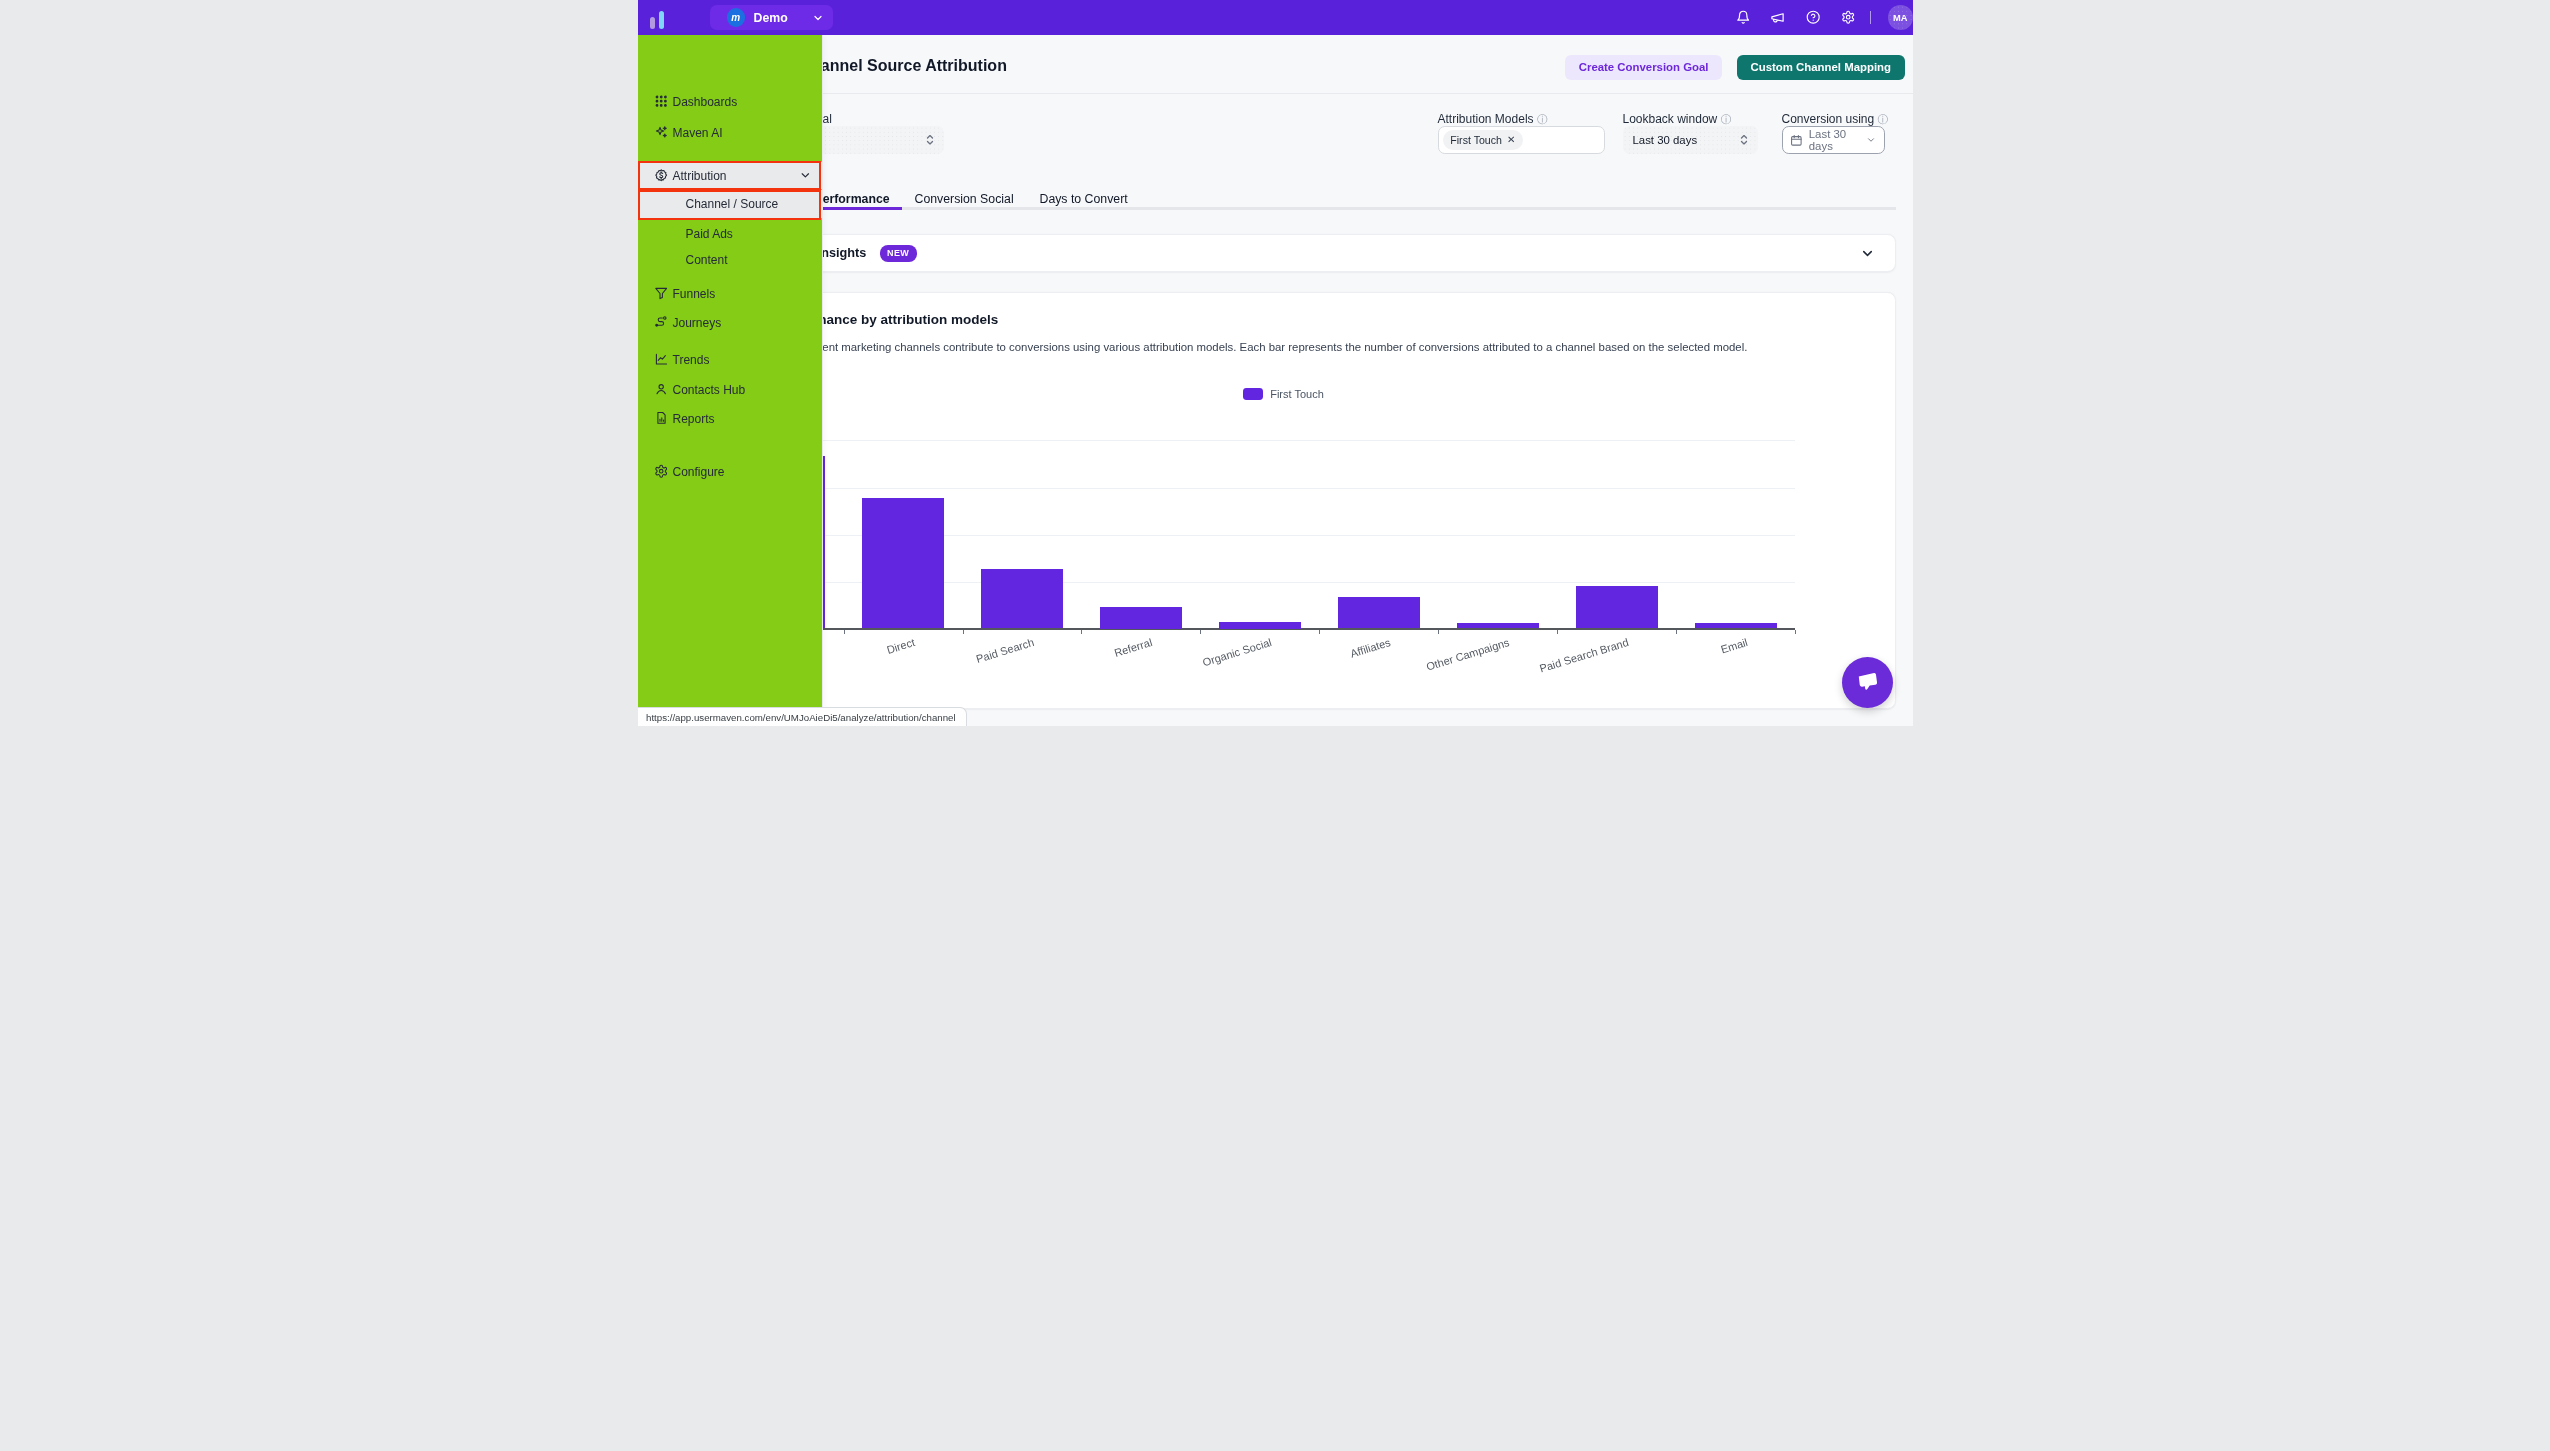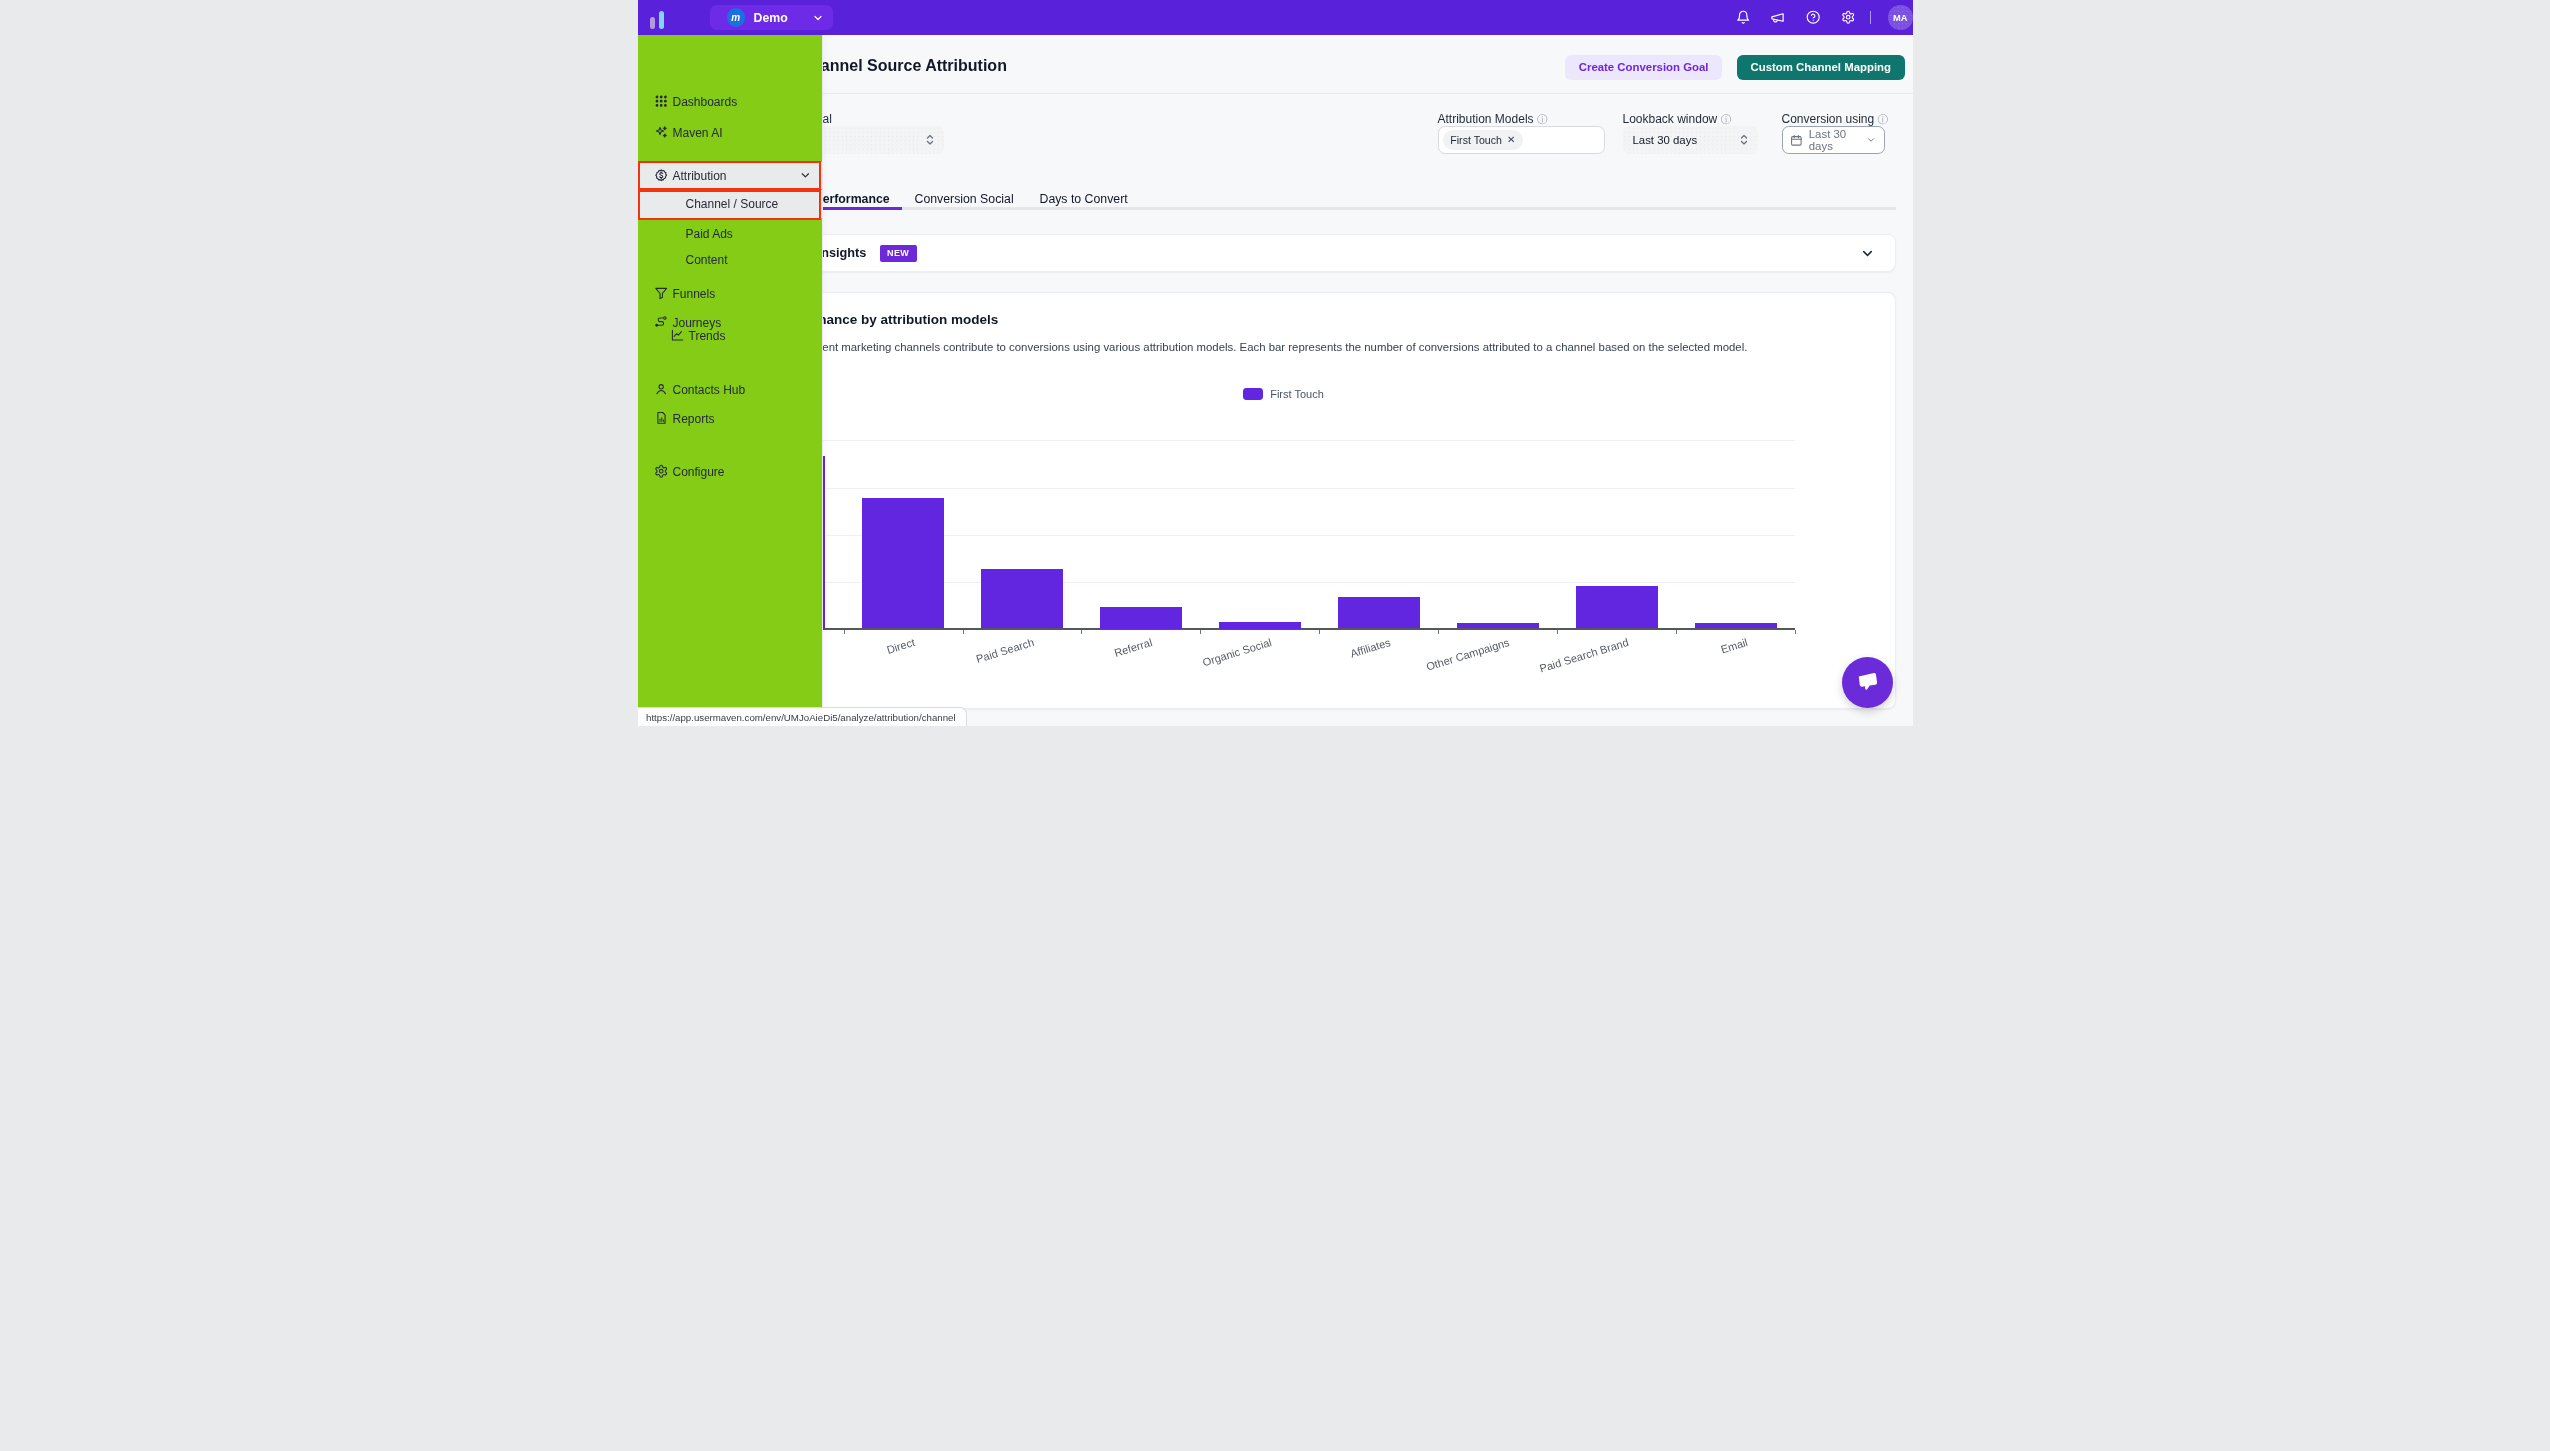--- a/index.html
+++ b/index.html
@@ -70,21 +70,21 @@
   .tab.active { font-weight:600; }
   .tabs-track { position:absolute; left:264px; top:207px; width:994px; height:2.5px; background:#E4E6E9; }
   .tabs-active-bar { position:absolute; left:125px; top:207px; width:139px; height:2.5px; background:#6D28D9; }
 
   
   .card { position:absolute; background:#fff; border:0.8px solid #ECEEF1; border-radius:8.5px;
           box-shadow:0 0.8px 1.7px rgba(16,24,40,.05); }
   .insights-card { left:34px; top:234px; width:1224px; height:38px; }
   .insights-title { position:absolute; left:129px; top:11px; font-size:12.7px; font-weight:700; color:#111827; }
   .badge-new { position:absolute; left:207px; top:10px; background:#6D28D9; color:#fff;
-               font-size:9px; font-weight:700; padding:3.4px 7.6px; border-radius:2px; letter-spacing:0.3px; }
+               font-size:9px; font-weight:700; padding:3.4px 7.6px; border-radius:8px; letter-spacing:0.3px; }
   .insights-chevron { position:absolute; right:20px; top:11px; color:#1F2937; cursor:pointer; }
 
   .chart-card { left:34px; top:292px; width:1224px; height:417px; }
   .chart-heading { position:absolute; left:46px; top:18.6px; font-size:13.5px; font-weight:700;
                    color:#111827; white-space:nowrap; }
   .chart-desc { position:absolute; left:12px; top:48px; font-size:11.4px; color:#374151; white-space:nowrap; }
   .legend { position:absolute; left:0; top:95px; width:100%; display:flex;
             justify-content:center; align-items:center; gap:7.6px; }
   .legend-swatch { width:19.4px; height:12px; border-radius:3.4px; background:#6326E0; }
   .legend-label { font-size:11px; color:#4B5563; }
@@ -313,21 +313,21 @@
       <div class="side-item" style="top: 275px; height: 25px;">
         <span class="icon">
           <svg width="14.4" height="14.4" viewBox="0 0 24 24" fill="none" stroke="currentColor" stroke-width="1.8" stroke-linecap="round" stroke-linejoin="round">
             <path d="M4 17h9a3 3 0 0 0 0-6H10a3 3 0 0 1 0-6h4"></path>
             <circle cx="4.5" cy="17" r="1.5" fill="currentColor"></circle>
             <circle cx="18" cy="5" r="2"></circle>
           </svg>
         </span>
         <span class="lbl">Journeys</span>
       </div>
-      <div class="side-item" style="top: 288px; height: 25px; margin-left: 16px;">
+      <div class="side-item" style="top: 312px; height: 25px;">
         <span class="icon">
           <svg width="14.4" height="14.4" viewBox="0 0 24 24" fill="none" stroke="currentColor" stroke-width="1.8" stroke-linecap="round" stroke-linejoin="round">
             <path d="M4 4v16h17"></path>
             <path d="M7 14l4-4.5 3 2.5 5-6"></path>
           </svg>
         </span>
         <span class="lbl">Trends</span>
       </div>
       <div class="side-item" style="top: 342px; height: 25px;">
         <span class="icon">

